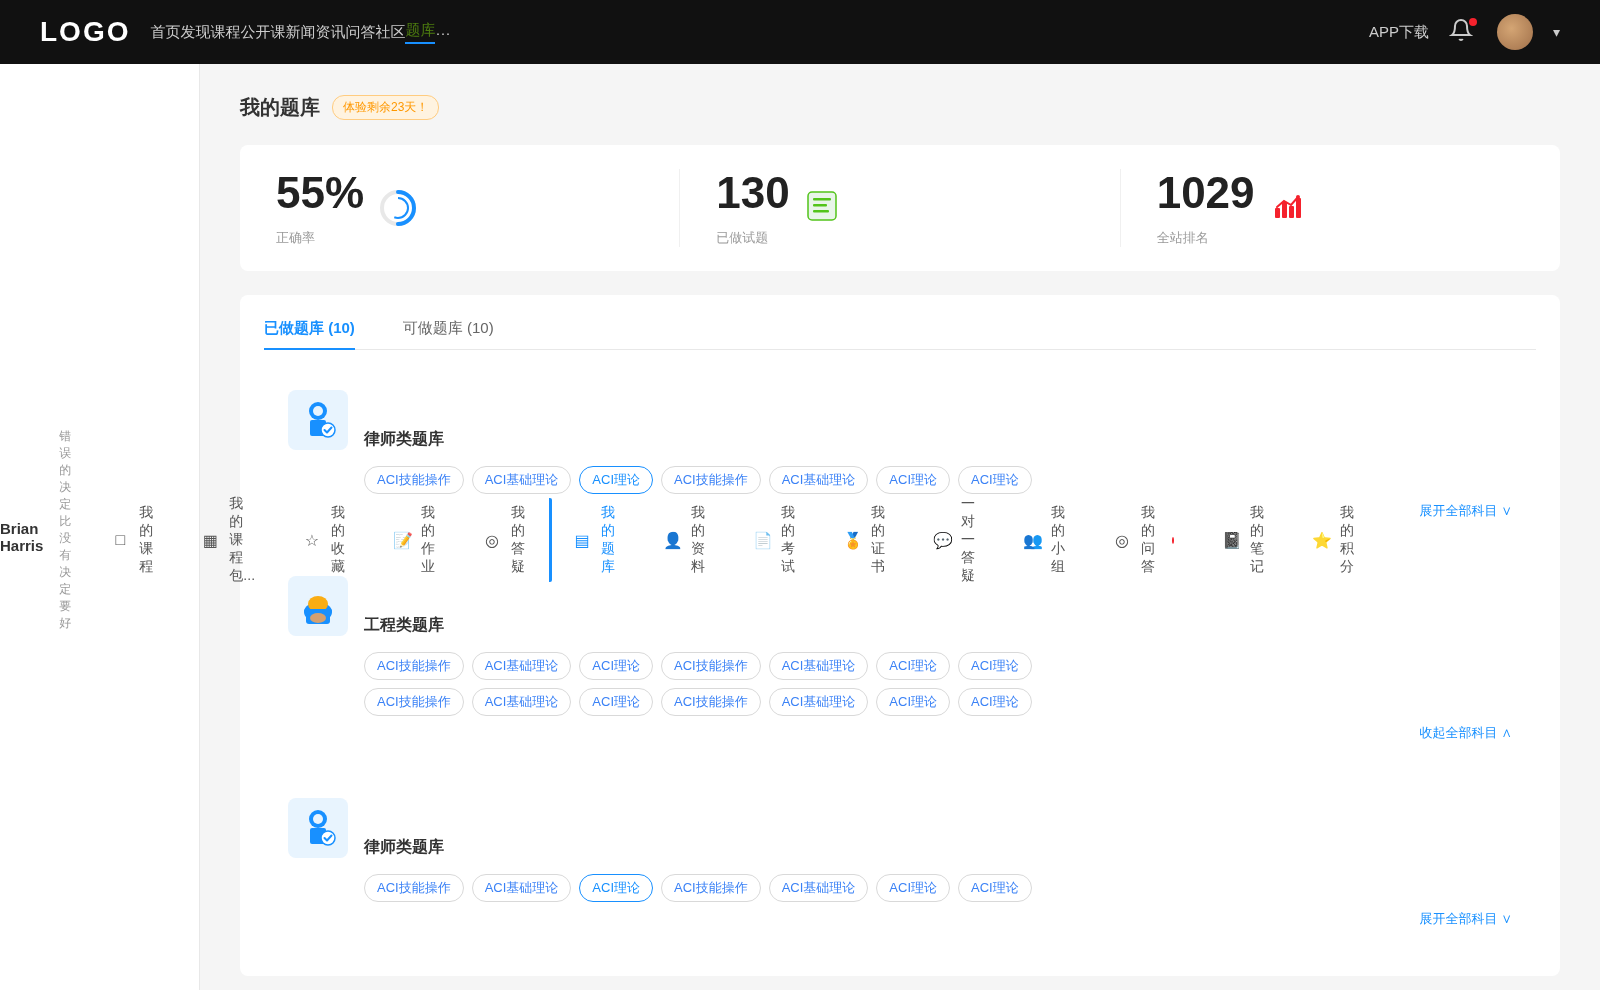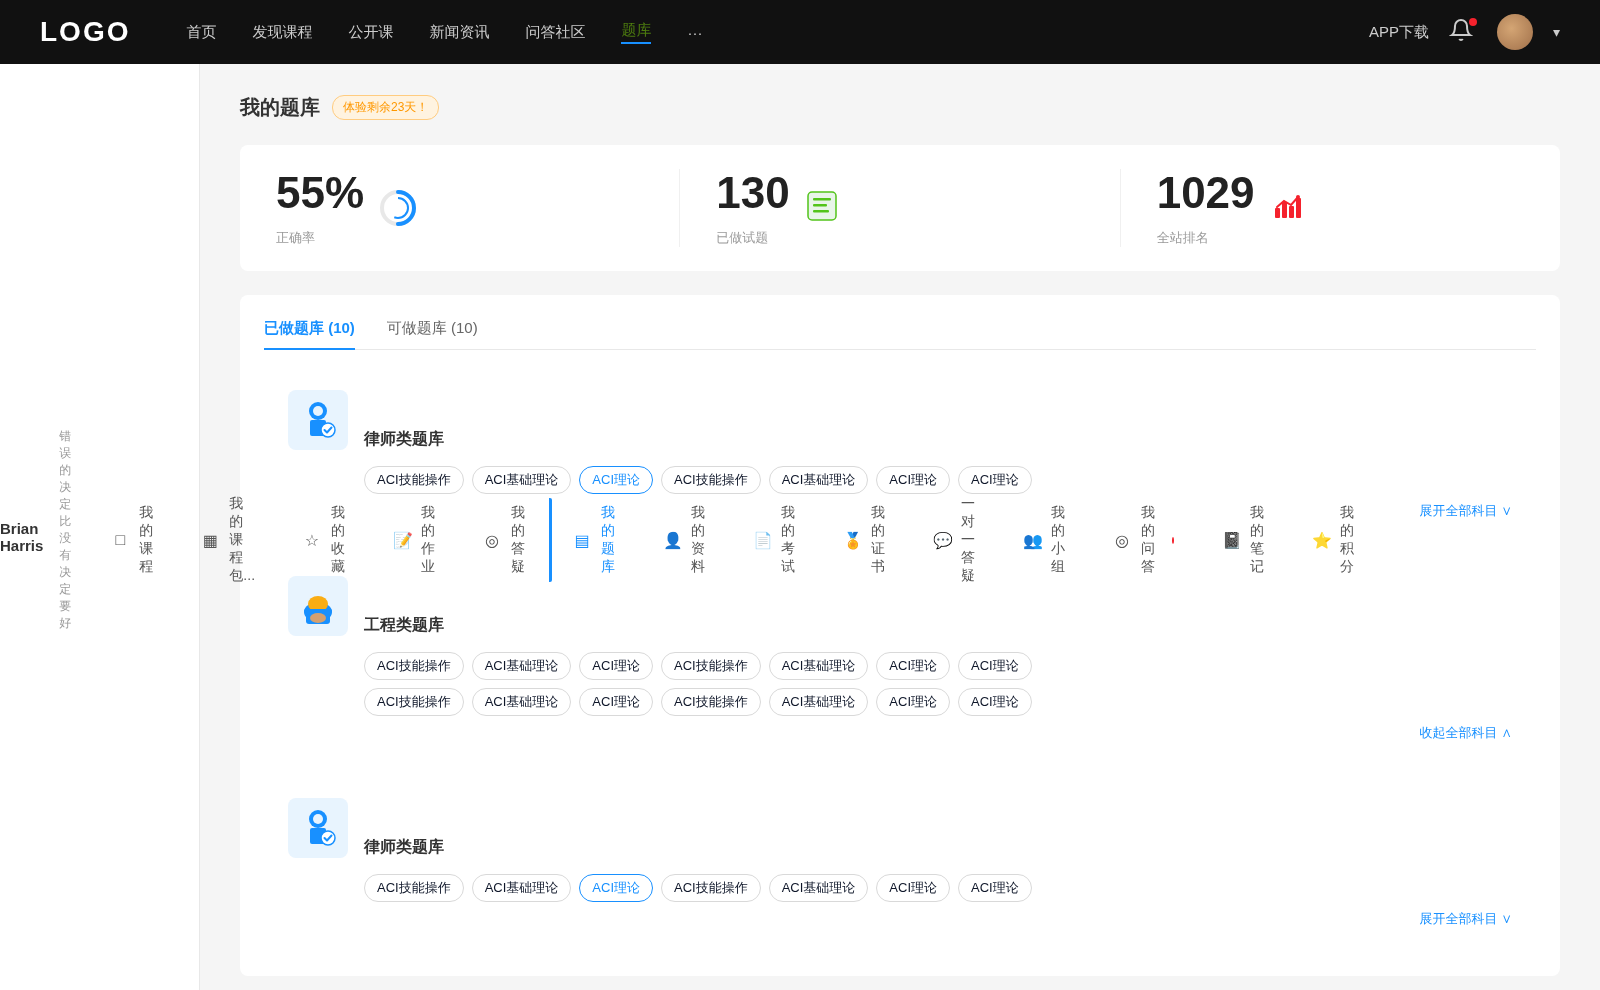--- a/index.html
+++ b/index.html
@@ -5,21 +5,20 @@
     * { box-sizing: border-box; margin: 0; padding: 0; }
     body { font-family: "PingFang SC", "Microsoft YaHei", sans-serif; background: #f5f5f5; min-height: 990px; }
 
     
     .navbar {
       background: #111;
       height: 64px;
       display: flex;
       align-items: center;
       padding: 0 40px;
-      gap: 36px;
     }
     .nav-logo {
       font-size: 28px;
       font-weight: 900;
       color: #fff;
       letter-spacing: 2px;
       margin-right: 20px;
     }
     .nav-link {
       color: #ccc;
@@ -194,21 +193,21 @@
       margin-top: 12px;
     }
     .stat-icon {
       width: 40px; height: 40px;
       flex-shrink: 0;
     }
 
     
     .tabs-row {
       display: flex;
-      gap: 32px;
+      gap: 48px;
       border-bottom: 1px solid #e8e8e8;
       margin-bottom: 20px;
       background: transparent;
     }
     .tab-item {
       font-size: 15px;
       color: #666;
       padding-bottom: 10px;
       cursor: pointer;
       border-bottom: 2px solid transparent;
@@ -248,21 +247,21 @@
       color: #333;
     }
     .qbank-tags {
       display: flex;
       flex-wrap: wrap;
       gap: 8px;
       padding-left: 76px;
     }
     .qbank-tag {
       font-size: 13px;
-      color: #0f172a;
+      color: #3b82f6;
       padding: 4px 12px;
       border: 1px solid #d9d9d9;
       border-radius: 14px;
       cursor: pointer;
       background: #fff;
     }
     .qbank-tag.active-tag {
       color: #1890ff;
       border-color: #1890ff;
       background: #fff;

